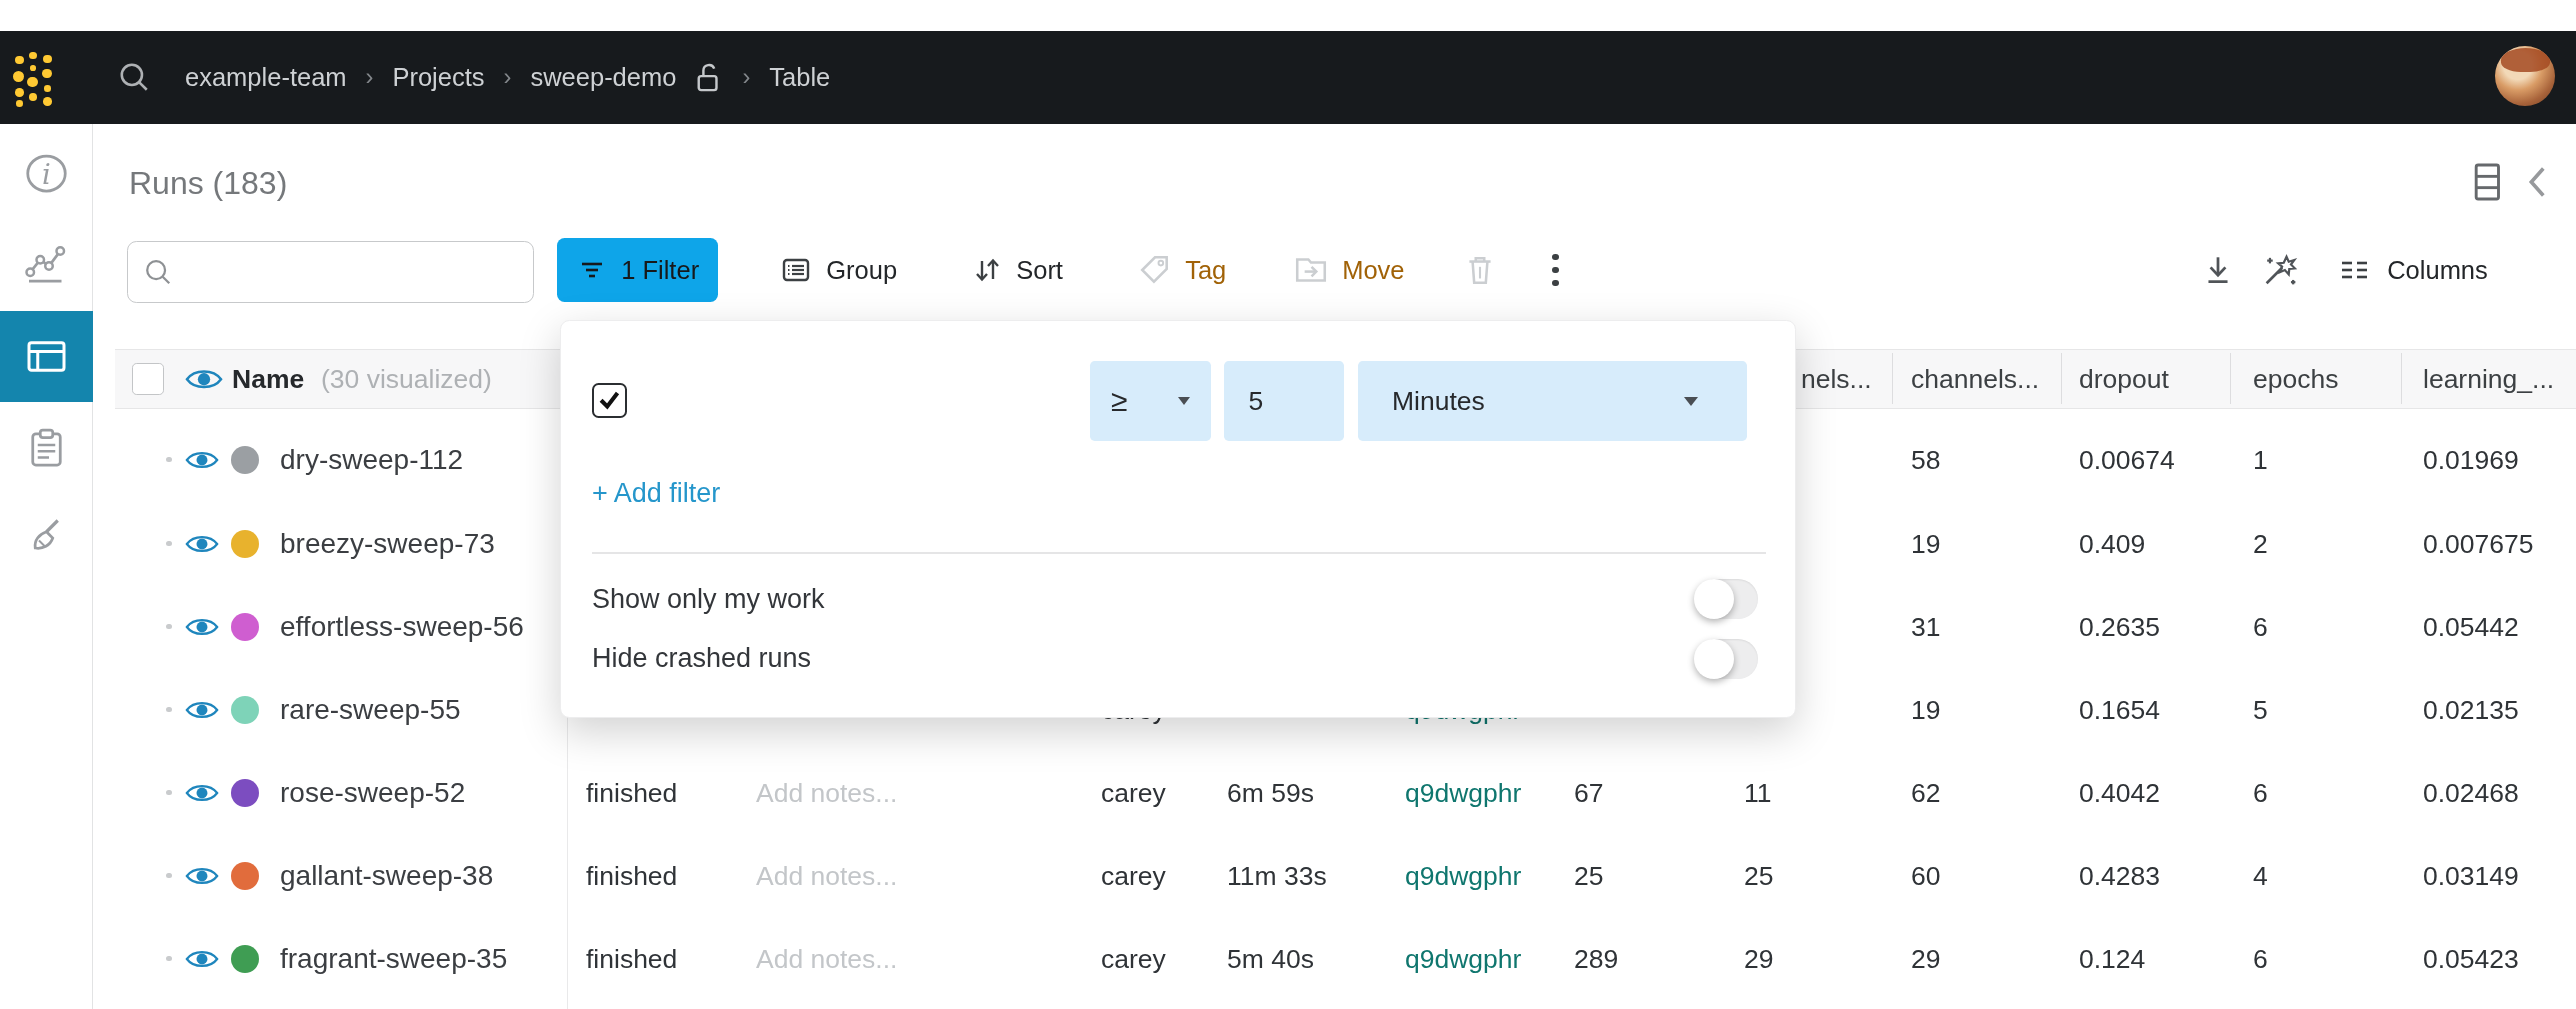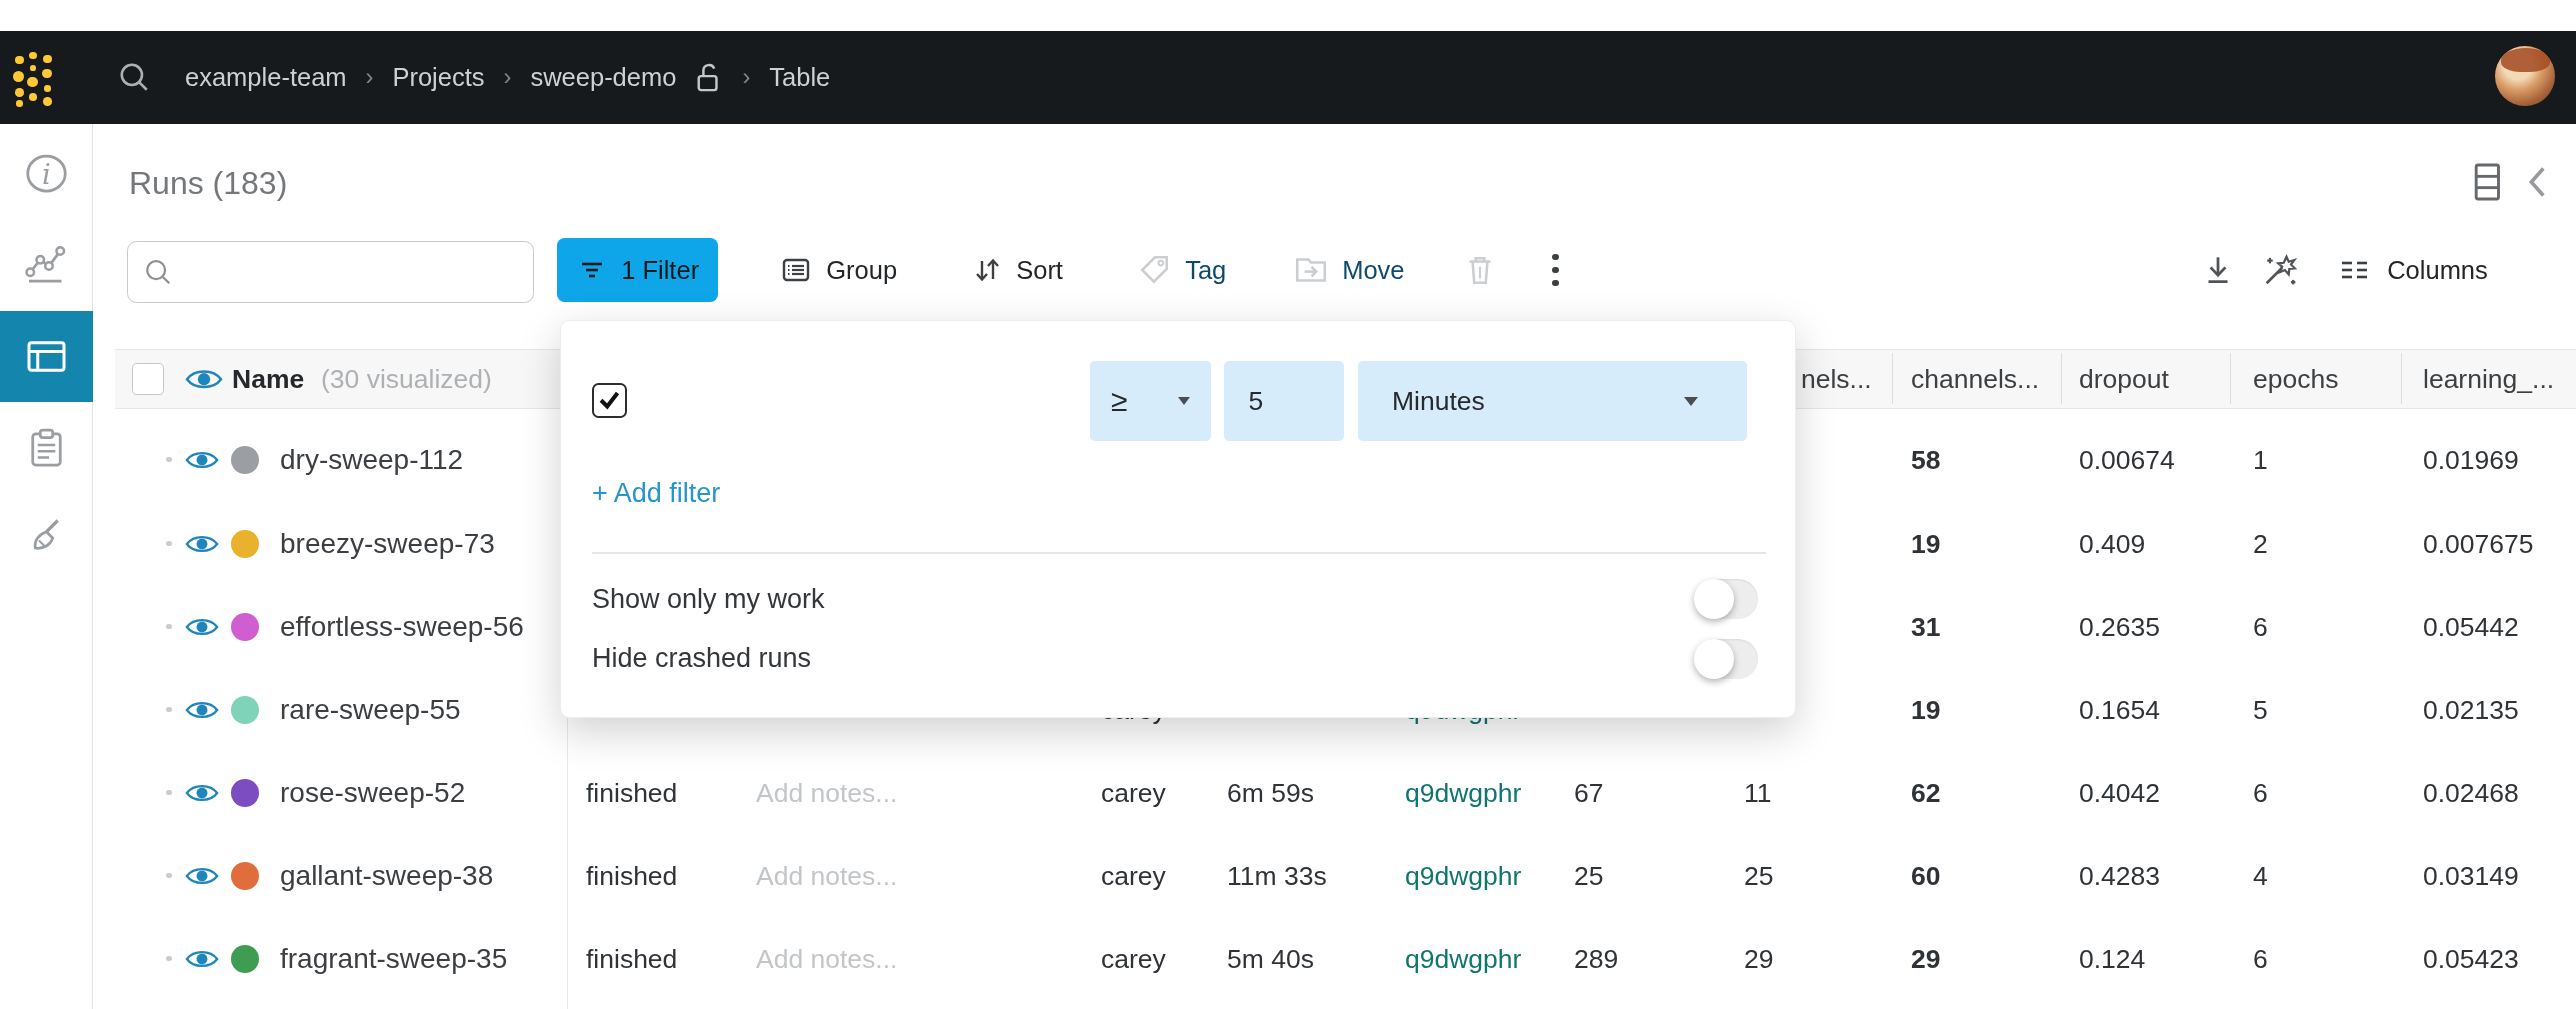--- a/index.html
+++ b/index.html
@@ -33,21 +33,21 @@
   .runs-title { left:129px; top:134px; font-size:32px; color:#75787b; }
   .panel-controls { right:26.5px; top:130px; display:flex; align-items:center; gap:21px; }
 
   
   .searchbox { left:127px; top:210px; width:407px; height:62px; border:1.9px solid #c7c9cb; border-radius:9.4px;
                background:#fff; display:flex; align-items:center; padding-left:15px; gap:9.4px; }
   .searchbox input { border:none; outline:none; font-size:25.5px; width:321px; font-family:"Liberation Sans",sans-serif; color:#34383c; }
   .tbtn { position:absolute; top:207px; height:64px; display:flex; align-items:center; gap:13.2px;
           font-size:25.5px; color:#232629; cursor:pointer; border-radius:7.6px; padding:0 19px; }
   .tbtn.green { background:#0ea5e9; color:#17191b; }
-  .tbtn.disabled { color:#0c4a6e; cursor:default; }
+  .tbtn.disabled { color:#a16207; cursor:default; }
   .kebab { display:flex; flex-direction:column; gap:6.6px; }
   .kebab b { width:6.6px; height:6.6px; border-radius:50%; background:#3c4043; }
 
   
   .thead { left:115px; top:318px; width:2461px; height:60px; background:#f7f7f8;
            border-top:0.9px solid #e6e6e7; border-bottom:0.9px solid #e6e6e7; }
   .vline-main { left:567px; top:318px; width:0.9px; height:692px; background:#e9e9ea; }
   .hsep { position:absolute; top:322px; width:0.9px; height:51px; background:#dddddf; }
   .chk { border:1.9px solid #c3c5c7; border-radius:4.7px; background:#fff; cursor:pointer; }
   .hname { font-weight:bold; font-size:26.5px; color:#26292c; }
@@ -58,21 +58,21 @@
   .cell { position:absolute; top:50%; transform:translateY(-50%); font-size:26.5px; color:#2f3337; white-space:nowrap; }
   .drag-dot { position:absolute; left:166px; top:50%; width:5.7px; height:5.7px; margin-top:-2.8px; border-radius:50%; background:#c9cbcd; }
   .roweye { position:absolute; left:185px; top:50%; transform:translateY(-50%); cursor:pointer; }
   .rdot { position:absolute; left:231px; top:50%; width:28px; height:28px; margin-top:-14px; border-radius:50%; cursor:pointer; }
   .rname { position:absolute; left:280px; top:50%; transform:translateY(-50%); font-size:28px; color:#3b3e42; cursor:pointer; }
   .c-state { left:586px; }
   .c-notes { left:756px; color:#c3c6c9; cursor:text; }
   .c-user { left:1101px; }
   .c-runtime { left:1227px; }
   .c-sweep { left:1405px; color:#0f766e; cursor:pointer; }
-  .c-n1 { left:1574px; } .c-n2 { left:1744px; } .c-n3 { left:1911px;font-weight:bold; }
+  .c-n1 { left:1574px; } .c-n2 { left:1744px; } .c-n3 { left:1911px; }
   .c-n4 { left:2079px; } .c-n5 { left:2253px; } .c-n6 { left:2423px; }
 
   
   .fpanel { left:560px; top:289px; width:1236px; height:398px; background:#fff; border:0.9px solid #ededee;
             border-radius:9.4px; box-shadow:0 13.2px 42px rgba(0,0,0,.18); z-index:20; }
   .chip { position:absolute; top:40px; height:80px; background:#d7ecfb; border-radius:4.7px;
           display:flex; align-items:center; font-size:26.5px; color:#27292c; cursor:pointer; }
   .caret { width:0; height:0; border-left:7.6px solid transparent; border-right:7.6px solid transparent;
            border-top:9.4px solid #4a4e53; }
   .fchk { position:absolute; left:31px; top:62px; width:35px; height:35px; border:2.8px solid #2b2e31; border-radius:6.6px;

